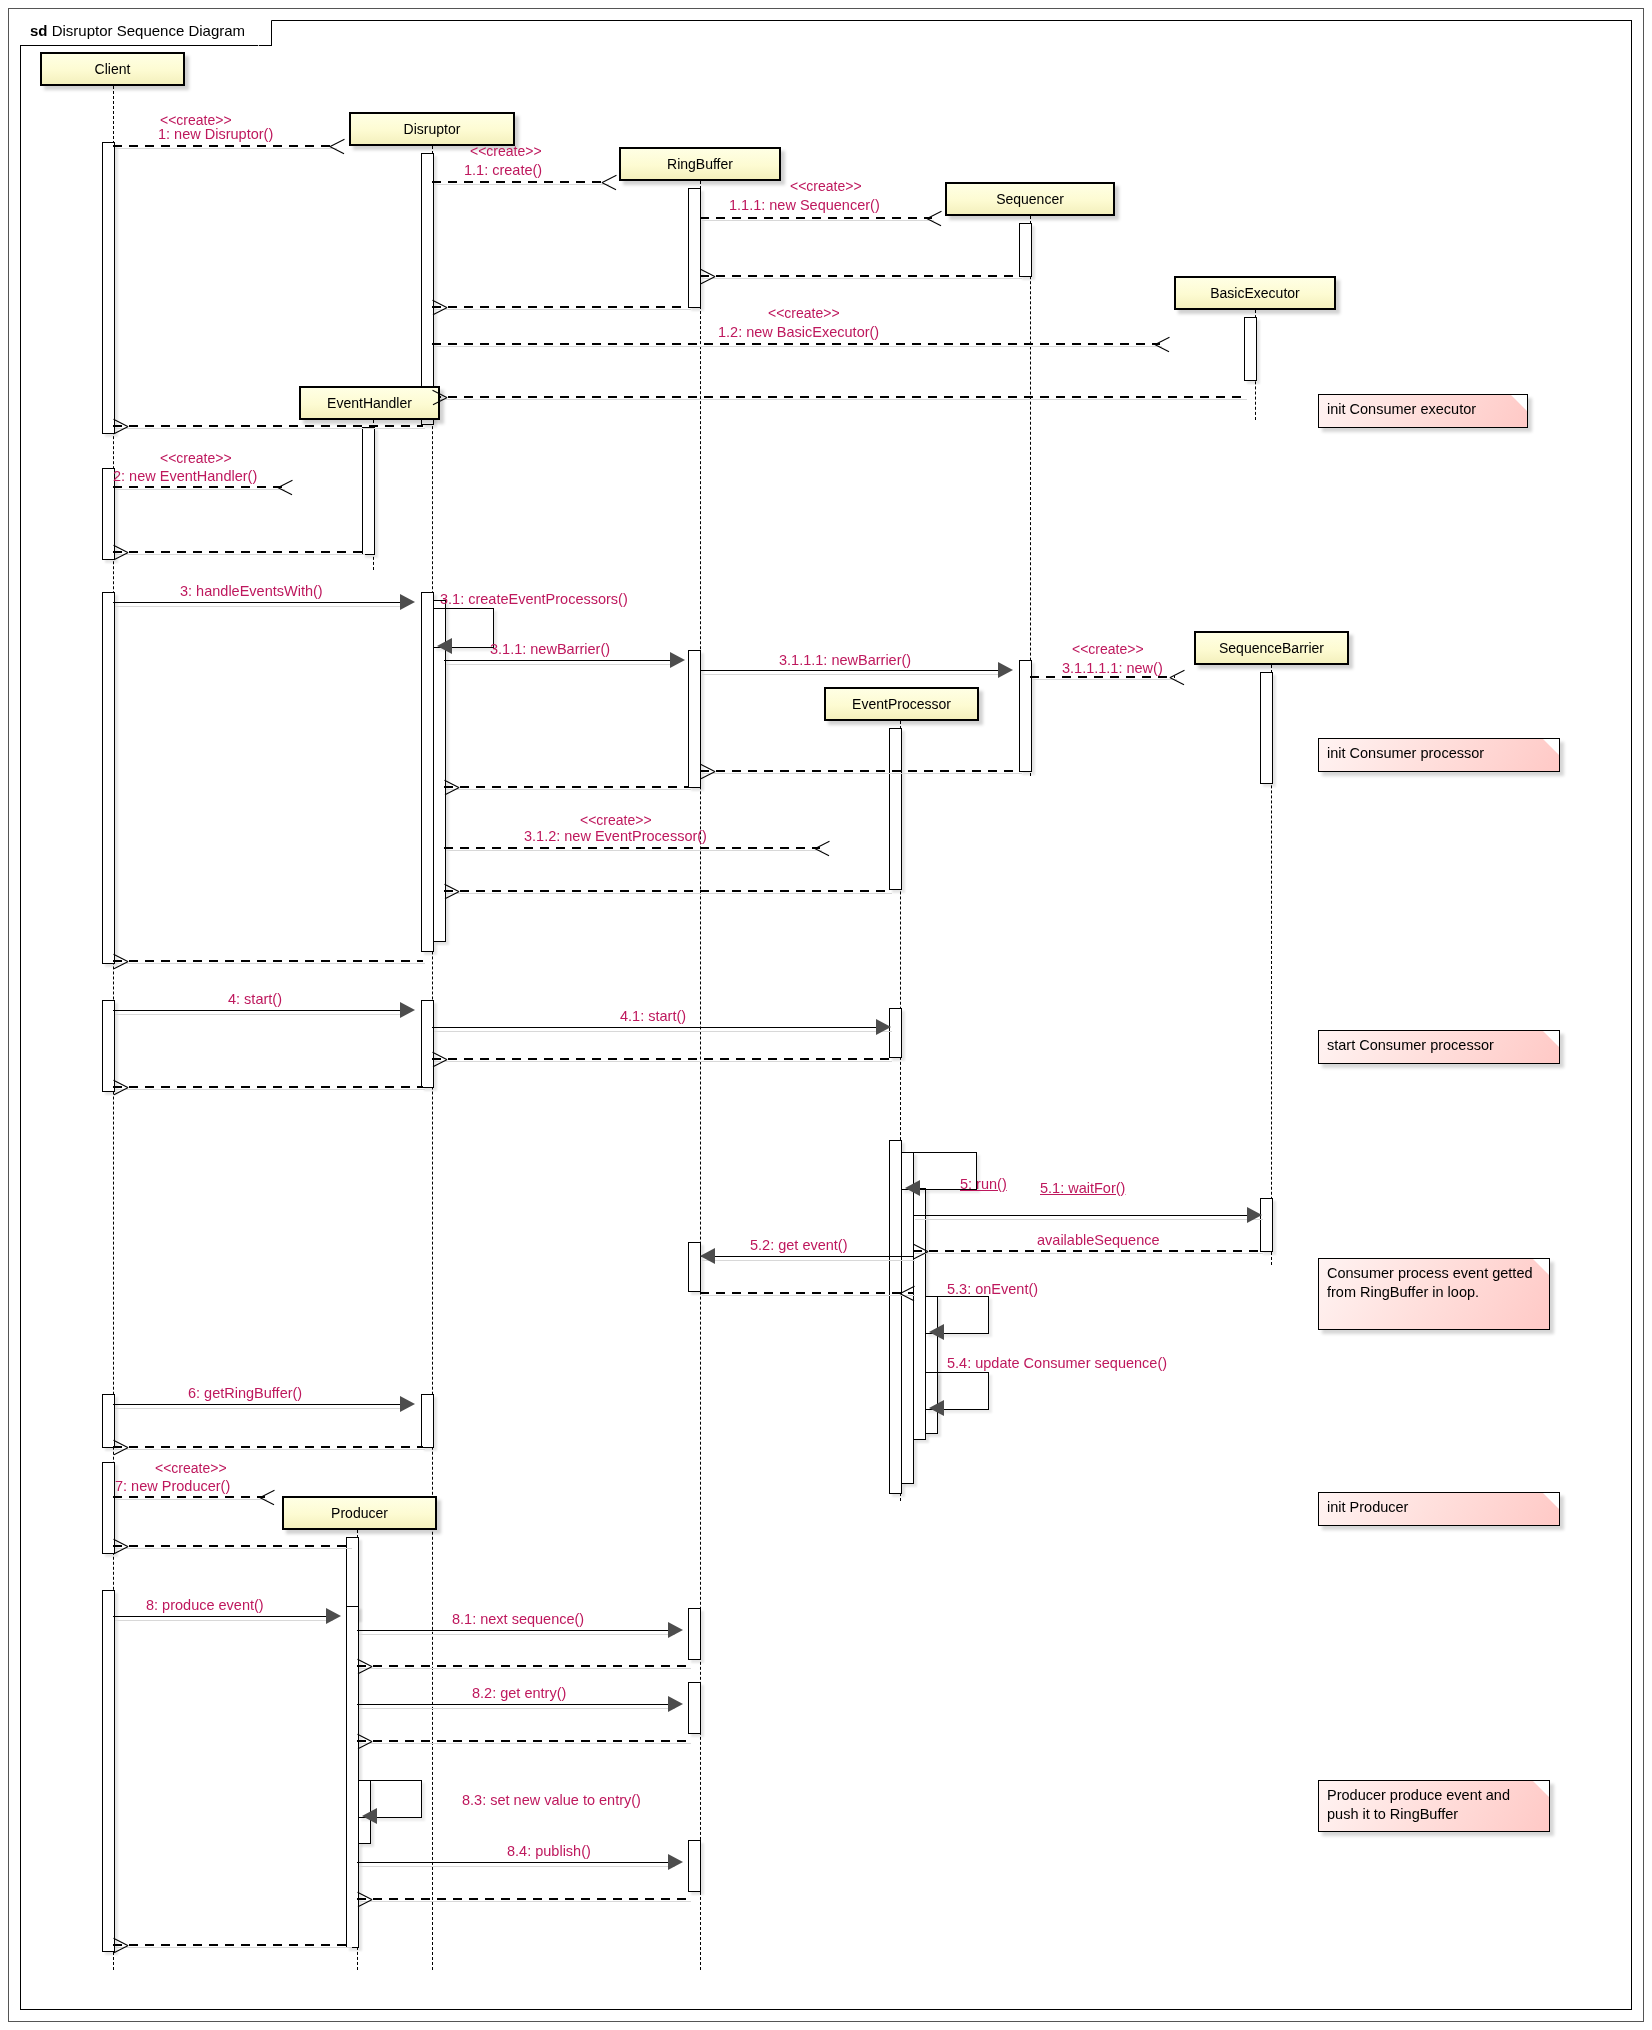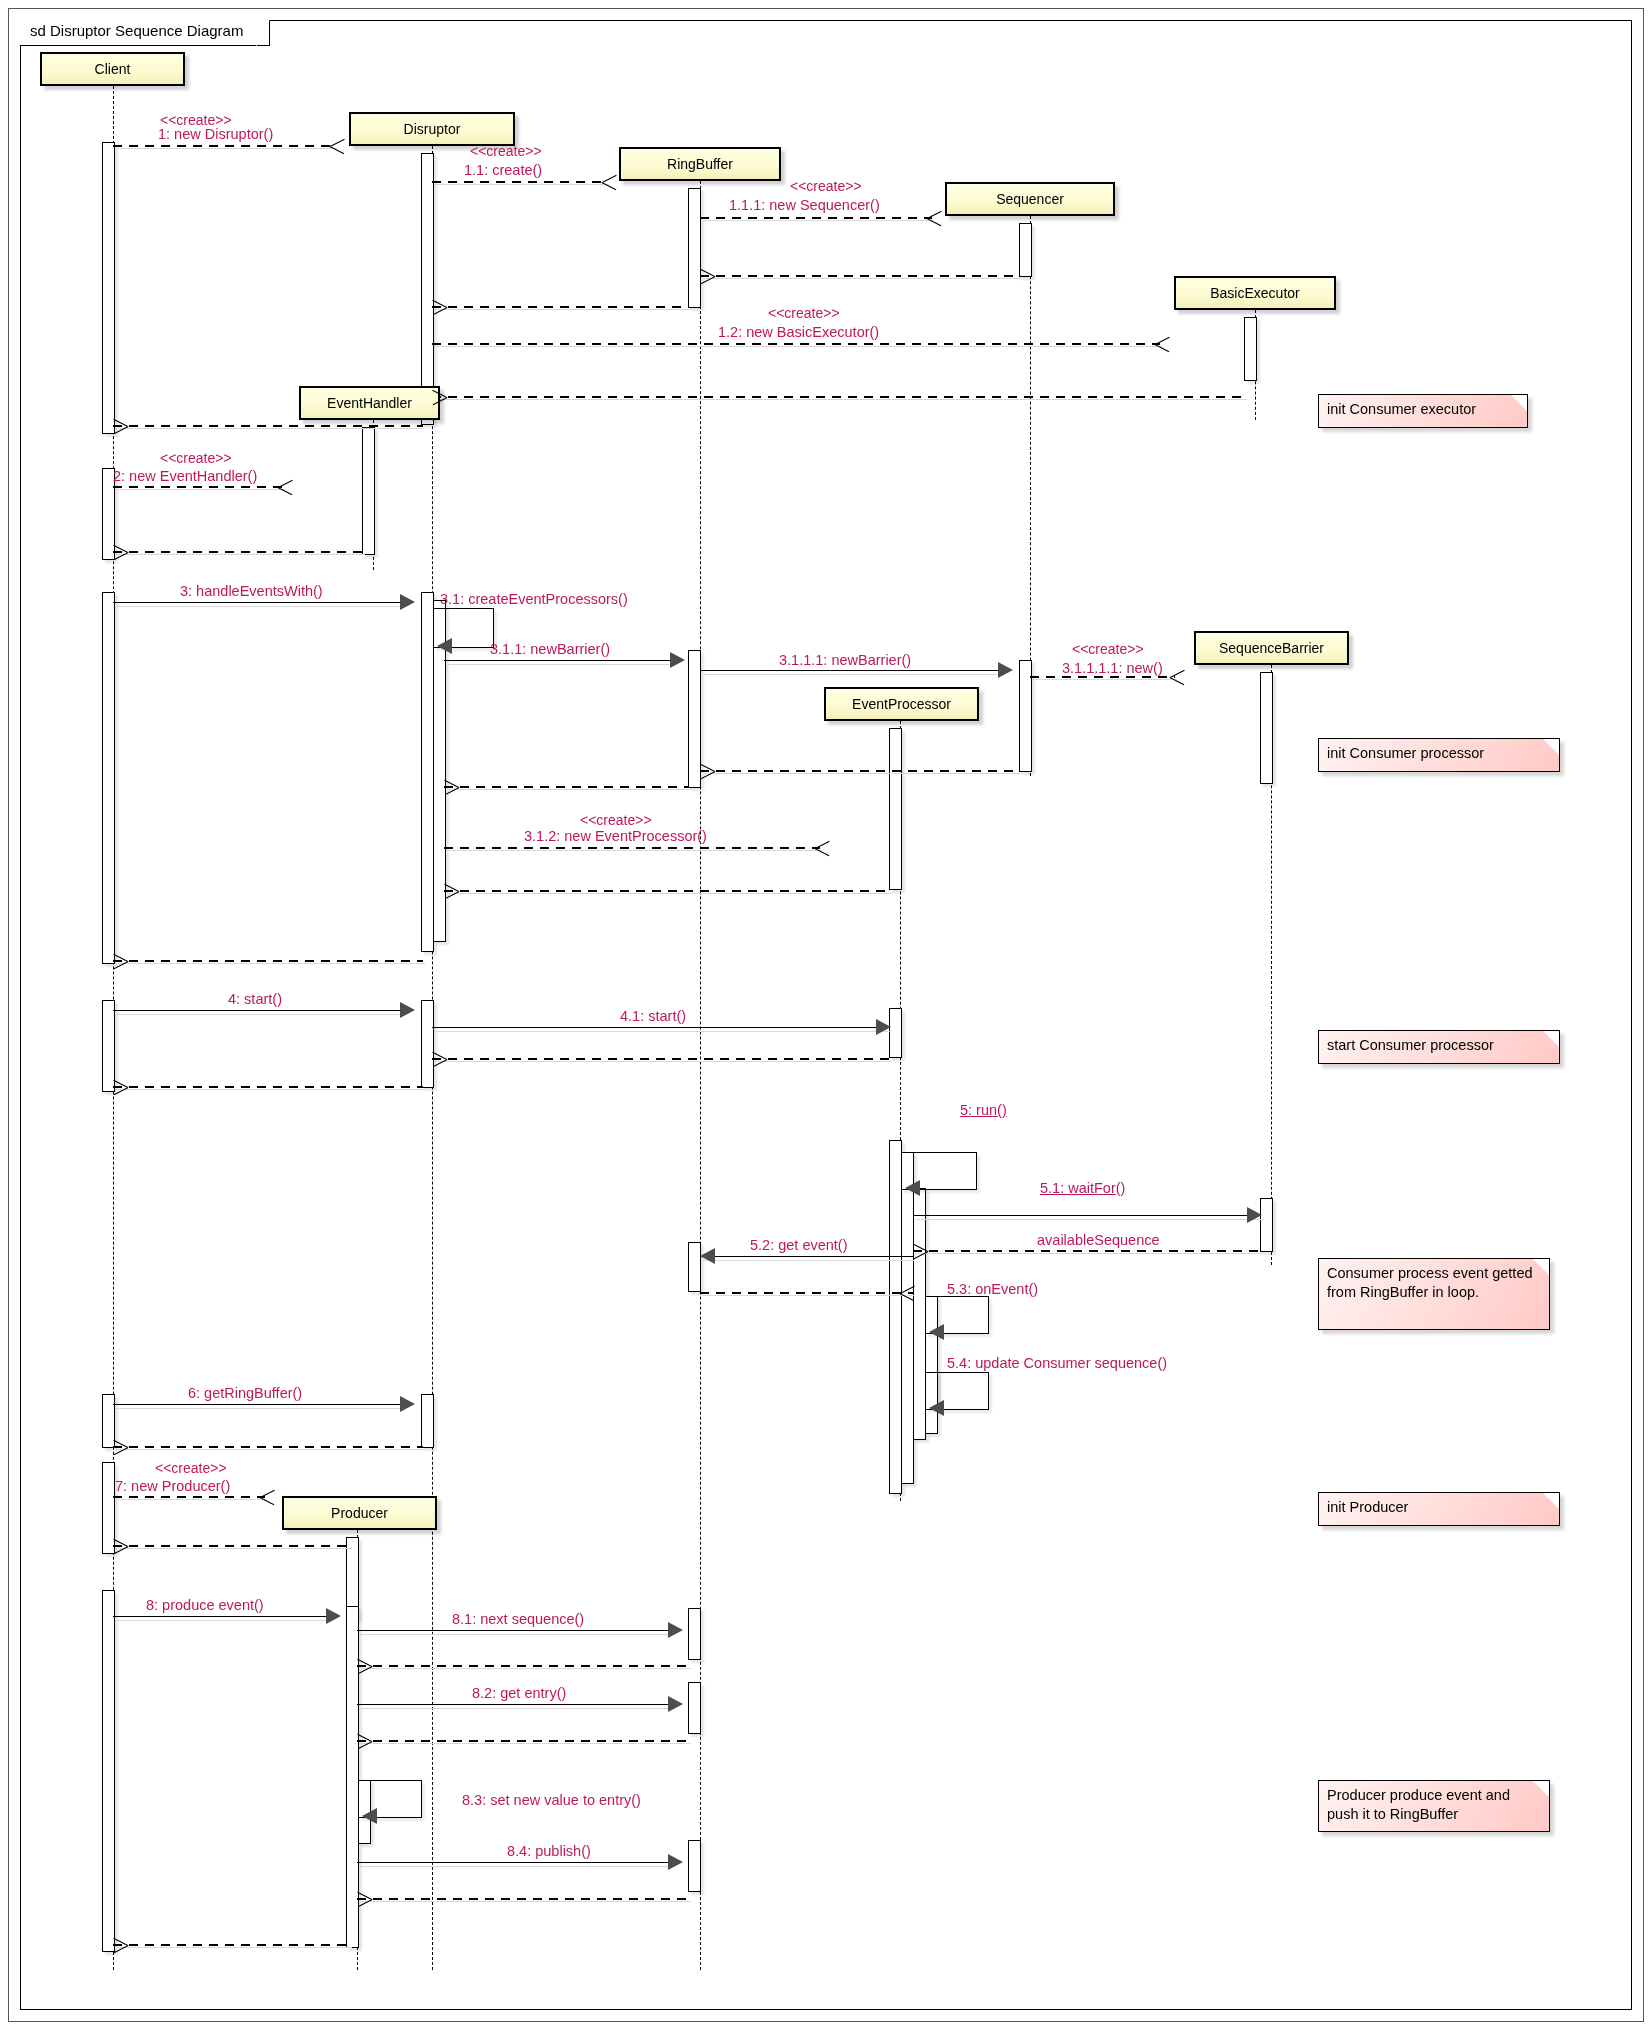--- a/index.html
+++ b/index.html
@@ -8,21 +8,21 @@
 
   
   .frame{position:absolute;border:1px solid #000;background:#fff;}
   .frame-outer{left:8px;top:8px;width:1634px;height:2012px;border:1px solid #555;}
   .frame-inner{left:20px;top:20px;width:1610px;height:1988px;border:1px solid #000;}
   .frame-tag{position:absolute;left:20px;top:20px;height:26px;border:1px solid #000;
              border-top:none;border-left:none;background:#fff;padding:2px 26px 2px 10px;
              font-size:15px;color:#000;white-space:nowrap;box-sizing:border-box;}
   .frame-tag:after{content:"";position:absolute;right:-1px;top:-1px;width:0;height:0;
              border-left:14px solid #fff;border-bottom:28px solid transparent;}
-  .frame-tag .kw{font-weight:normal;}
+  .frame-tag .kw{font-weight:bold;}
 
   
   .obj{position:absolute;box-sizing:border-box;border:2px solid #000;
        background:linear-gradient(to bottom,#ffffe4 0%,#fdfbd2 55%,#f4f0bd 100%);
        color:#000;font-size:14px;text-align:center;line-height:30px;height:34px;
        box-shadow:4px 4px 3px rgba(0,0,0,.18);z-index:6;}
 
   
   .lifeline{position:absolute;width:0;border-left:1px dashed #000;z-index:1;}
 
@@ -271,21 +271,21 @@
     </div>
   <div class="ah ah-open-l" style="left:432px;top:1051px;"></div>
 
   <div class="msg dash" style="left:113px;top:1086px;width:310px;">
       <i class="shadow"></i>
     </div>
   <div class="ah ah-open-l" style="left:113px;top:1079px;"></div>
 
   <div class="self" style="left:901px;top:1152px;width:75px;height:36px;"></div>
   <div class="ah ah-solid-l" style="left:905px;top:1180px;"></div>
-  <div class="lbl" style="left:960px;top:1102px;text-decoration:underline;">5: run()</div>
+  <div class="lbl" style="left:960px;top:1176px;text-decoration:underline;">5: run()</div>
 
   <div class="msg solid" style="left:913px;top:1215px;width:348px;">
       <i class="shadow"></i>
     </div>
   <div class="ah ah-solid-r" style="left:1247px;top:1207px;"></div>
   <div class="lbl" style="left:1040px;top:1180px;text-decoration:underline;">5.1: waitFor()</div>
 
   <div class="msg dash" style="left:913px;top:1250px;width:348px;">
       <i class="shadow"></i>
     </div>

